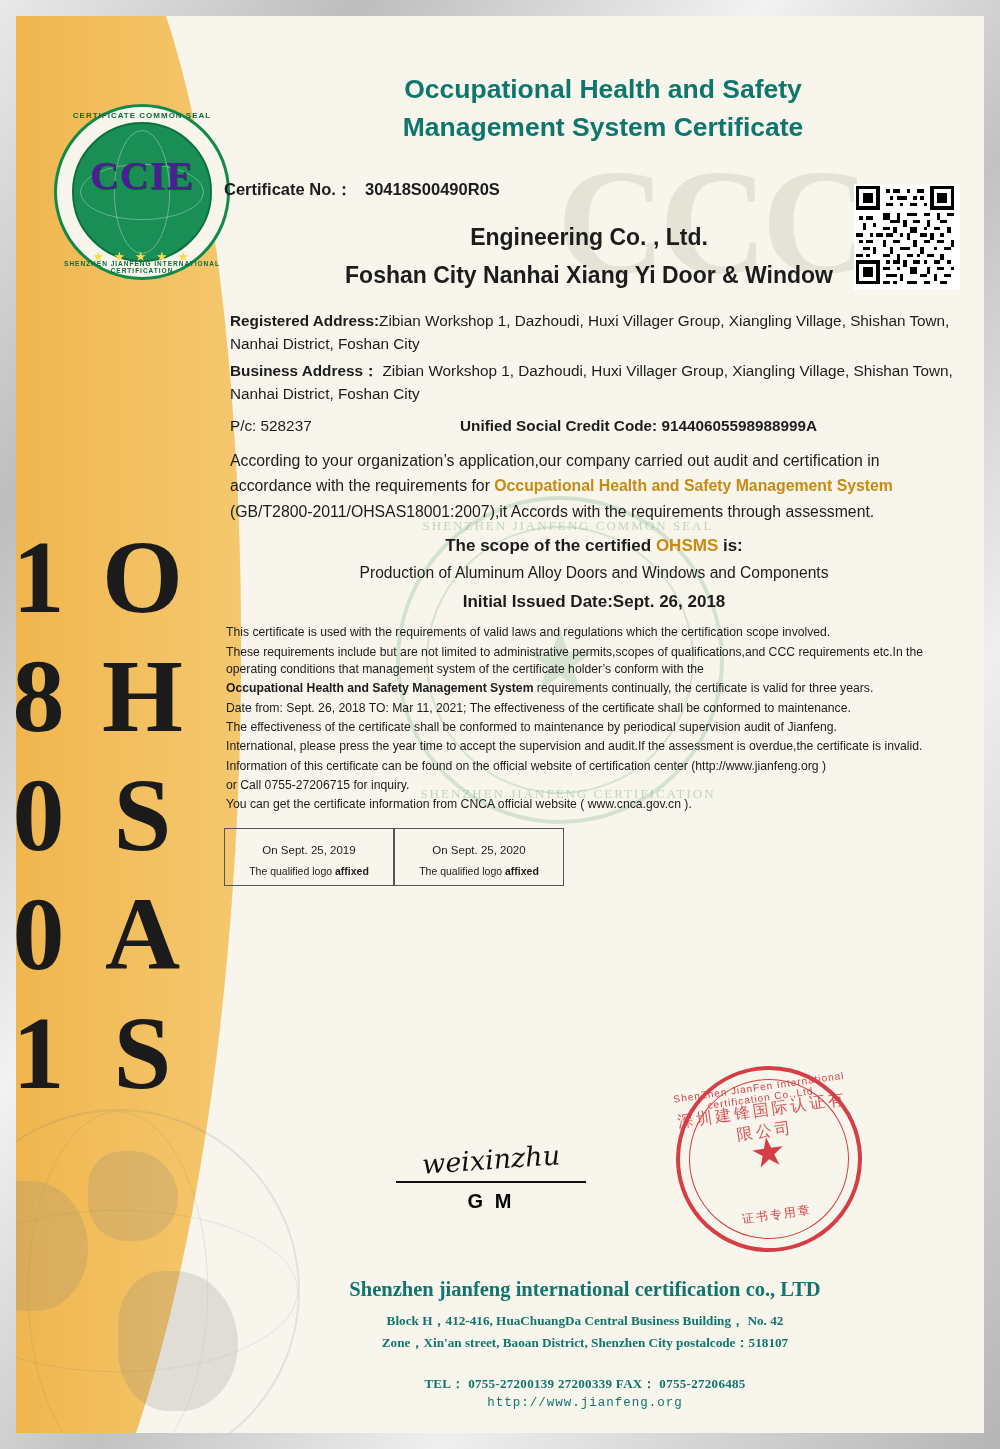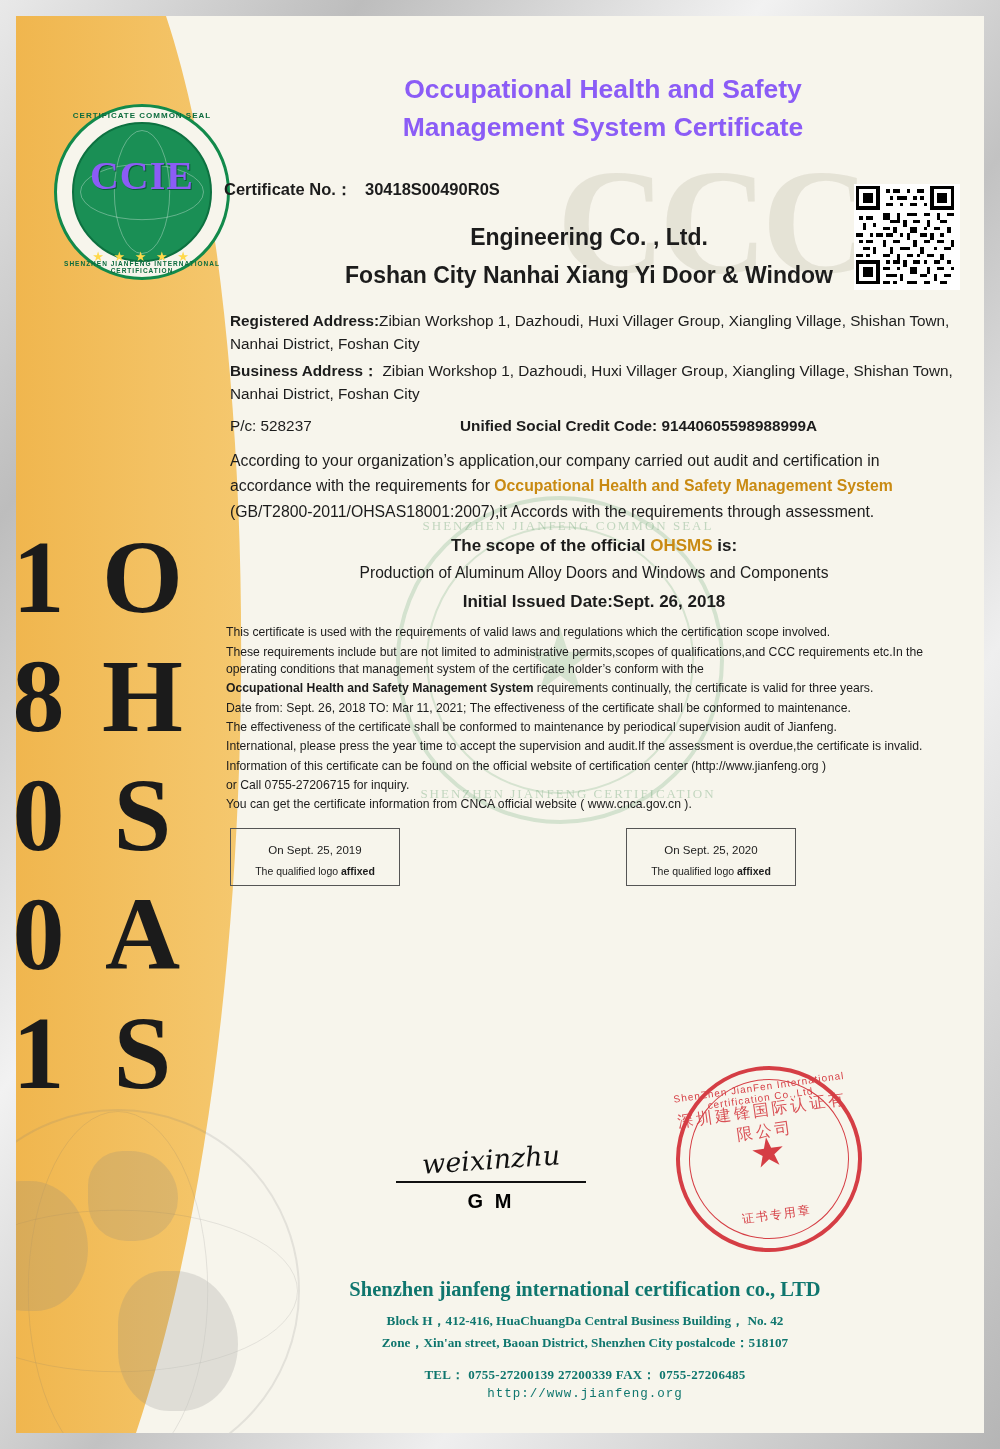--- a/index.html
+++ b/index.html
@@ -123,21 +123,21 @@
   .seal-grid:before { transform: scaleX(.45); }
   .seal-grid:after  { transform: scaleY(.45); }
   .seal-ccie {
     position: absolute;
     left: 0; right: 0;
     top: 48px;
     text-align: center;
     font-family: "Liberation Serif", serif;
     font-weight: bold;
     font-size: 40px;
-    color: #8b5cf6;
+    color: #4c1d95;
     letter-spacing: 1px;
     text-shadow: 1px 1px 0 #0a5c34;
   }
   .seal-stars {
     position: absolute;
     left: 0; right: 0;
     bottom: 16px;
     text-align: center;
     color: #ffd94a;
     font-size: 13px;
@@ -210,21 +210,21 @@
     left: 208px;
     top: 54px;
     width: 740px;
     color: #1c1c1c;
   }
   .doc-title {
     text-align: center;
     font-size: 26.5px;
     font-weight: bold;
     line-height: 1.45;
-    color: #8b5cf6;
+    color: #0f766e;
     margin-left: 18px;
   }
   .qr {
     position: absolute;
     right: 4px;
     top: 114px;
     width: 102px;
     height: 102px;
     background: #fff;
     padding: 2px;
@@ -290,22 +290,20 @@
     margin-top: 12px;
     font-size: 12.2px;
     line-height: 1.42;
     margin-left: 2px;
   }
   .fineprint b { font-weight: bold; }
   .fineprint p { margin: 0 0 2px 0; }
   .stamp-row {
     margin-top: 14px;
     display: flex;
-    gap: 226px;
-    margin-left: 6px;
   }
   .stamp-box {
     width: 170px;
     height: 58px;
     border: 1px solid #555;
     text-align: center;
     font-size: 11.5px;
     padding-top: 11px;
     box-sizing: border-box;
     line-height: 1.9;
@@ -399,21 +397,21 @@
     font-size: 20.5px;
     font-weight: bold;
   }
   .footer .f-line {
     margin-top: 9px;
     font-size: 13.2px;
     font-weight: bold;
     line-height: 1.65;
   }
   .footer .f-tel {
-    margin-top: 12px;
+    margin-top: 21px;
     font-size: 13px;
     font-weight: bold;
     letter-spacing: .3px;
   }
   .footer .f-url {
     margin-top: 3px;
     font-size: 12.5px;
     font-family: "Liberation Mono", monospace;
     letter-spacing: 1px;
   }
@@ -597,21 +595,21 @@
         <div class="pc-row">
           <span class="pc">P/c: 528237</span>
           <span class="uscc">Unified Social Credit Code: 91440605598988999A</span>
         </div>
 
         <div class="para">
           <span>According to your organization’s application,our company carried out audit and certification in accordance with the requirements for </span><span class="hl">Occupational Health and Safety Management System</span><span> (GB/T2800-2011/OHSAS18001:2007),it Accords with the requirements through assessment.</span>
         </div>
 
         <div class="scope-title">
-          <span>The scope of the official </span><span class="hl">OHSMS</span><span> is:</span>
+          <span>The scope of the certified </span><span class="hl">OHSMS</span><span> is:</span>
         </div>
         <div class="scope-body">Production of Aluminum Alloy Doors and Windows and Components</div>
         <div class="issue">Initial Issued Date:Sept. 26, 2018</div>
 
         <div class="fineprint">
           <p>This certificate is used with the requirements of valid laws and regulations which the certification scope involved.</p>
           <p>These requirements include but are not limited to administrative permits,scopes of qualifications,and CCC requirements etc.In the operating conditions that management system of the certificate holder’s conform with the</p>
           <p><b>Occupational Health and Safety Management System</b><span> requirements continually, the certificate is valid for three years.</span></p>
           <p>Date from: Sept. 26, 2018 TO: Mar 11, 2021; The effectiveness of the certificate shall be conformed to maintenance.</p>
           <p>The effectiveness of the certificate shall be conformed to maintenance by periodical supervision audit of Jianfeng.</p>

